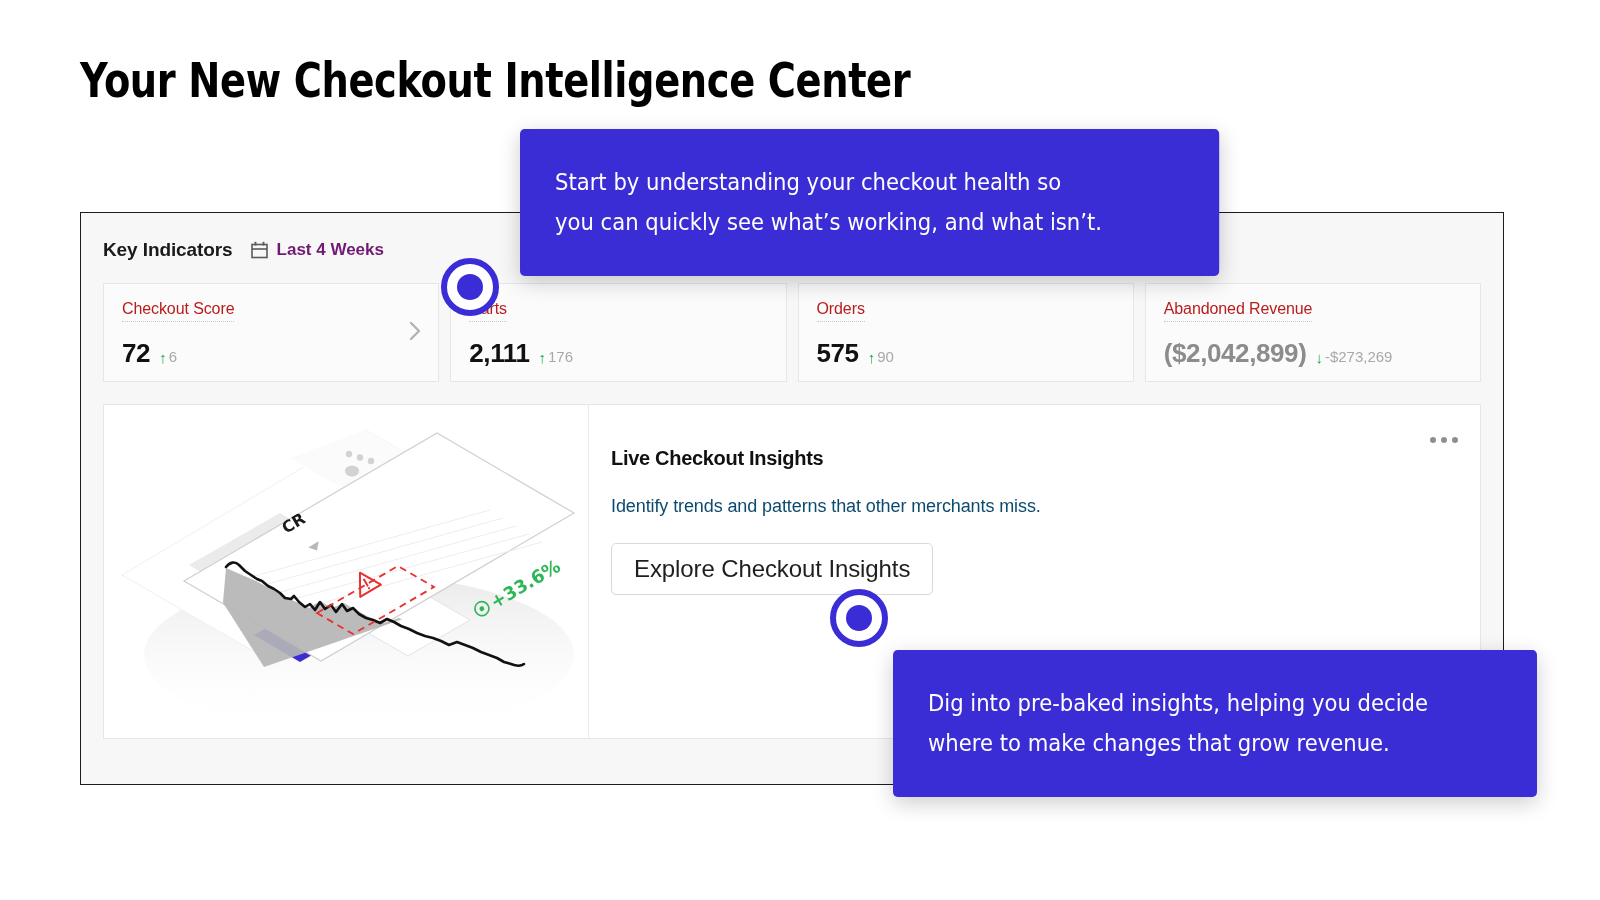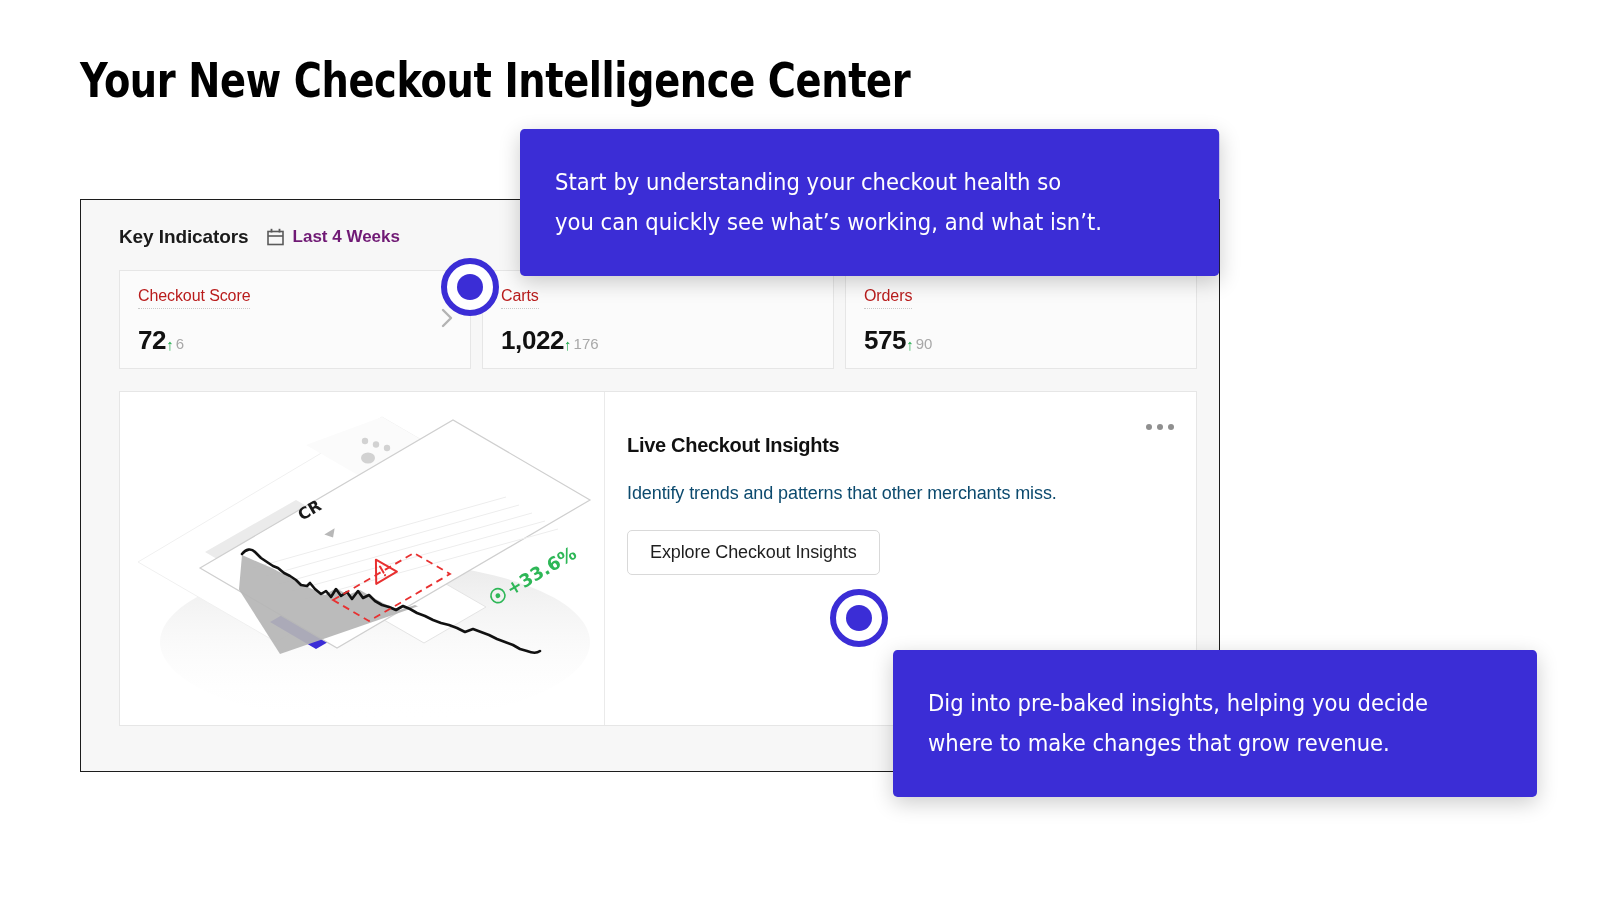--- a/index.html
+++ b/index.html
@@ -25,26 +25,25 @@
     color: #000000;
     transform: scaleX(0.80);
     transform-origin: left center;
     white-space: nowrap;
   }
 
   
   .panel {
     position: absolute;
     left: 80px;
-    top: 199px;
-    width: 1140px;
+    top: 212px;
+    width: 1424px;
     height: 573px;
     background: #f7f7f7;
     border: 1.5px solid #1c1c1c;
-    padding-left: 16px;
   }
 
   .panel-header {
     display: flex;
     align-items: center;
     gap: 18px;
     padding: 26px 0 0 22px;
   }
 
   .panel-title {
@@ -86,20 +85,21 @@
     color: #b91c1c;
     border-bottom: 1.5px dotted #c9c9c9;
     display: inline-block;
     padding-bottom: 3px;
     letter-spacing: -0.1px;
   }
 
   .kpi-valrow {
     display: flex;
     align-items: baseline;
+    gap: 9px;
     margin-top: 16px;
   }
 
   .kpi-value {
     font-size: 26px;
     font-weight: bold;
     color: #111111;
     letter-spacing: -0.4px;
   }
 
@@ -165,21 +165,21 @@
     letter-spacing: -0.1px;
   }
 
   .explore-btn {
     margin-top: 26px;
     display: inline-block;
     background: #ffffff;
     border: 1px solid #d9d9d9;
     border-radius: 5px;
     padding: 11px 22px;
-    font-size: 18px;
+    font-size: 24px;
     color: #1f1f1f;
     font-family: "Liberation Sans", sans-serif;
     cursor: pointer;
     letter-spacing: -0.1px;
   }
 
   .kebab {
     position: absolute;
     right: 22px;
     top: 32px;
@@ -269,39 +269,49 @@
       <span class="kpi-chevron">
         <svg width="14" height="24" viewBox="0 0 14 24" fill="none">
           <path d="M3 4 L11 12 L3 20" stroke="#b3b3b3" stroke-width="2.4" fill="none" stroke-linecap="round" stroke-linejoin="round"></path>
         </svg>
       </span>
     </div>
 
     <div class="kpi-card">
       <span class="kpi-label">Carts</span>
       <div class="kpi-valrow">
-        <span class="kpi-value">1,022</span>
+        <span class="kpi-value">2,111</span>
         <span class="kpi-delta">
           <span class="arrow up">↑</span>
           <span>176</span>
         </span>
       </div>
     </div>
 
     <div class="kpi-card">
       <span class="kpi-label">Orders</span>
       <div class="kpi-valrow">
         <span class="kpi-value">575</span>
         <span class="kpi-delta">
           <span class="arrow up">↑</span>
           <span>90</span>
         </span>
       </div>
     </div>
 
+    <div class="kpi-card">
+      <span class="kpi-label">Abandoned Revenue</span>
+      <div class="kpi-valrow">
+        <span class="kpi-value muted">($2,042,899)</span>
+        <span class="kpi-delta">
+          <span class="arrow down">↓</span>
+          <span>-$273,269</span>
+        </span>
+      </div>
+    </div>
 
   </div>
 
   <div class="insights-card">
 
     <div class="illus-pane">
       <svg width="485" height="334" viewBox="0 0 485 334" fill="none">
         <defs>
           <linearGradient id="shadowGrad" x1="0" y1="0" x2="0" y2="1">
             <stop offset="0%" stop-color="#d8d8d8" stop-opacity="0.55"></stop>

